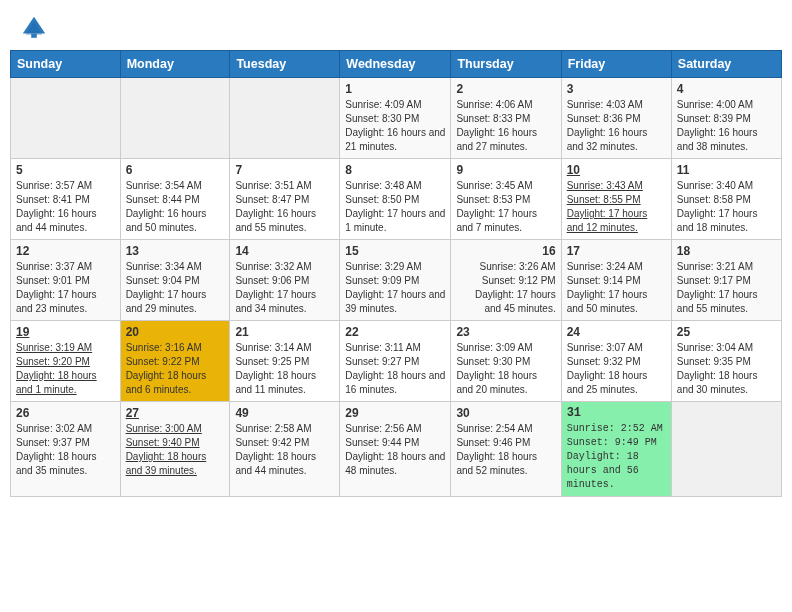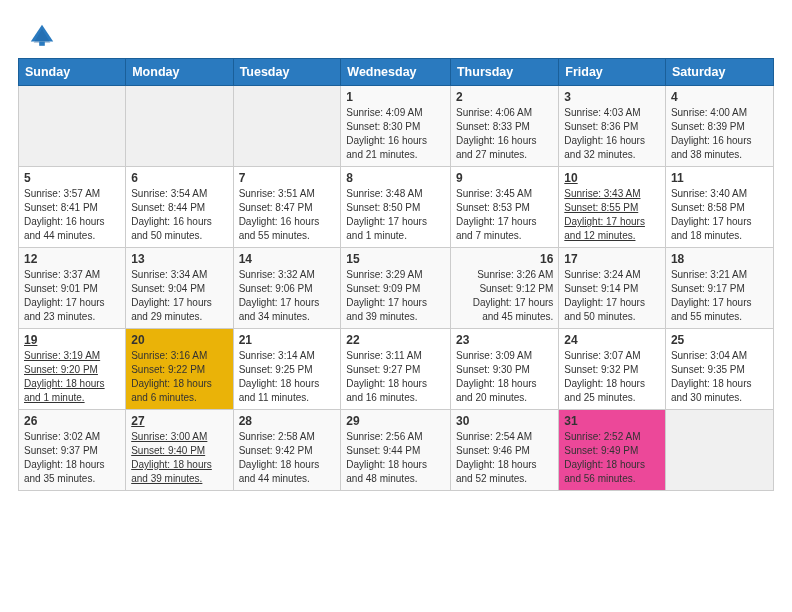--- a/index.html
+++ b/index.html
@@ -7,21 +7,21 @@
       font-family: Arial, sans-serif;
       background: #fff;
       width: 792px;
       min-height: 612px;
       padding: 0;
     }
     .page {
       width: 792px;
       min-height: 612px;
       background: #fff;
-      padding: 8px;
+      padding: 0;
     }
     .header {
       display: flex;
       justify-content: space-between;
       align-items: flex-start;
       padding: 14px 20px 8px 20px;
     }
     .logo {
       display: flex;
       align-items: center;
@@ -307,38 +307,38 @@
 Sunset: 9:37 PM
 Daylight: 18 hours and 35 minutes.</div>
             </td>
             <td style="background: rgb(249, 249, 249); text-decoration: underline;">
               <span class="day-number">27</span>
               <div class="day-info">Sunrise: 3:00 AM
 Sunset: 9:40 PM
 Daylight: 18 hours and 39 minutes.</div>
             </td>
             <td style="background: rgb(249, 249, 249);">
-              <span class="day-number">28</span>
+              <span class="day-number">49</span>
               <div class="day-info">Sunrise: 2:58 AM
 Sunset: 9:42 PM
 Daylight: 18 hours and 44 minutes.</div>
             </td>
             <td style="background: rgb(249, 249, 249);">
               <span class="day-number">29</span>
               <div class="day-info">Sunrise: 2:56 AM
 Sunset: 9:44 PM
 Daylight: 18 hours and 48 minutes.</div>
             </td>
             <td style="background: rgb(249, 249, 249);">
               <span class="day-number">30</span>
               <div class="day-info">Sunrise: 2:54 AM
 Sunset: 9:46 PM
 Daylight: 18 hours and 52 minutes.</div>
             </td>
-            <td style="background: #ec4899;">
+            <td style="background: #86efac; font-family: Liberation Mono, monospace;">
               <span class="day-number">31</span>
               <div class="day-info">Sunrise: 2:52 AM
 Sunset: 9:49 PM
 Daylight: 18 hours and 56 minutes.</div>
             </td>
             <td class="empty-cell"></td>
           </tr>
         </tbody>
     </table>
   </div>

